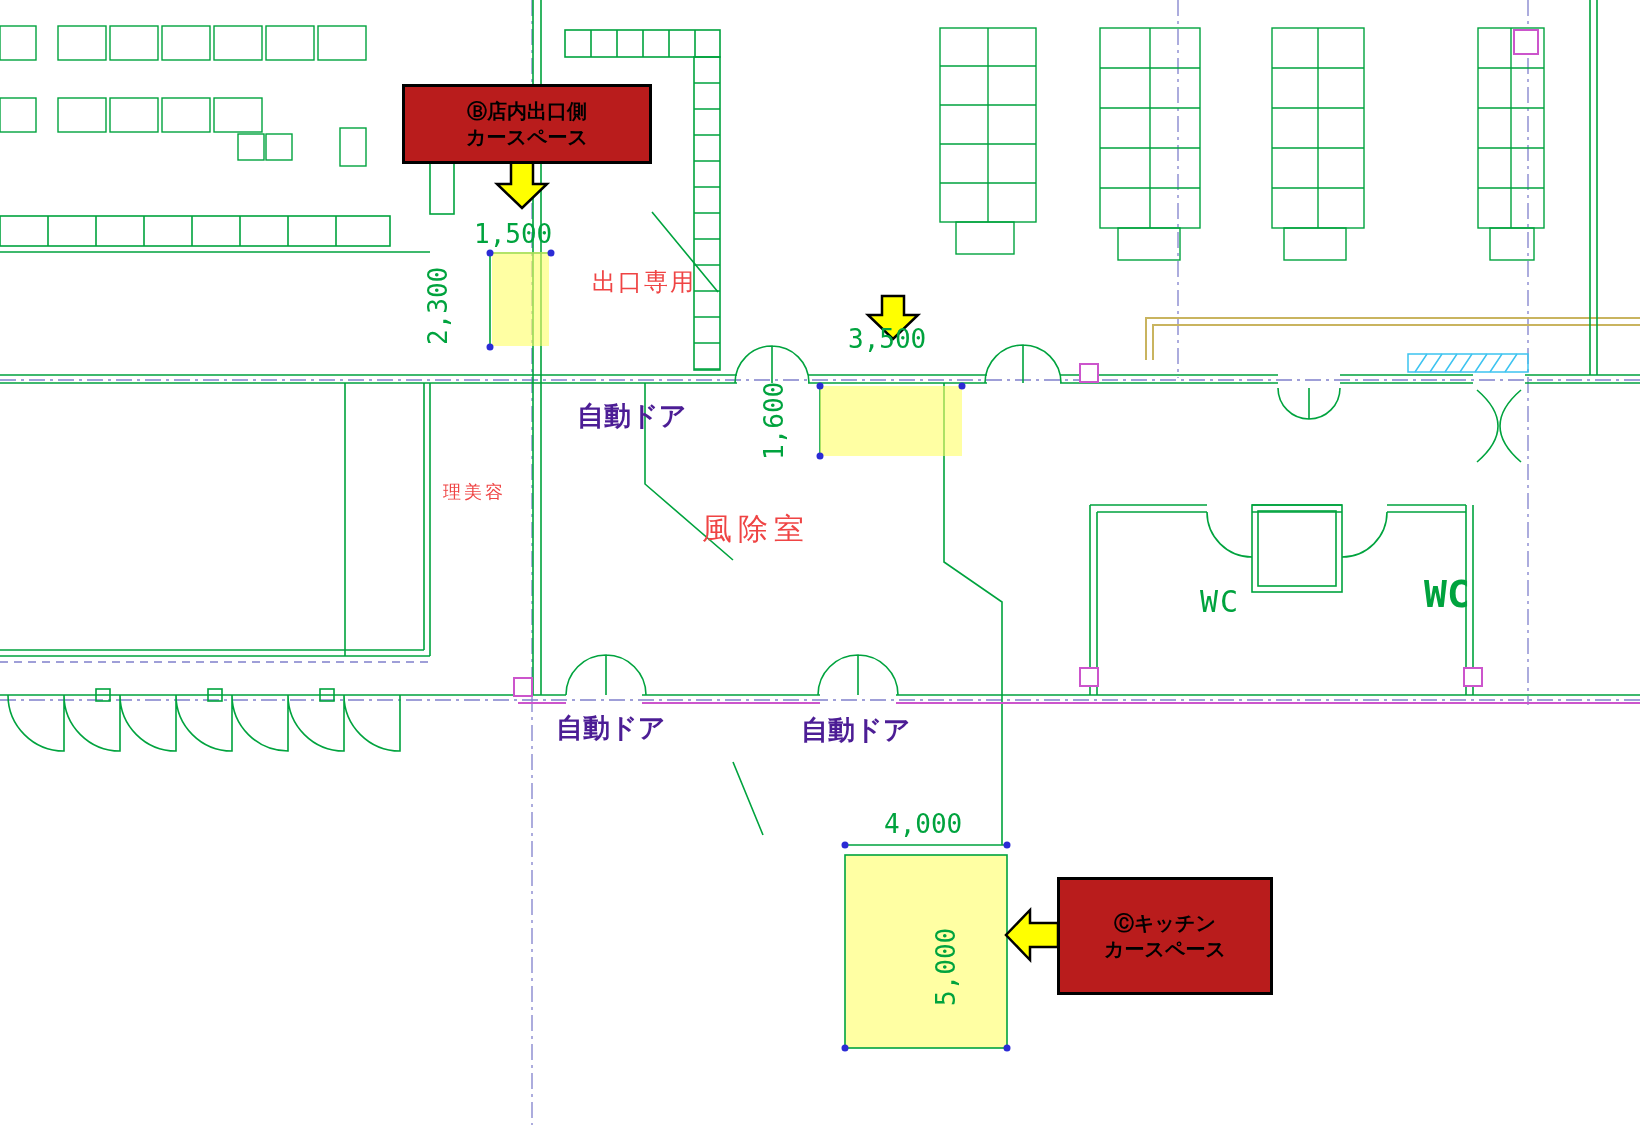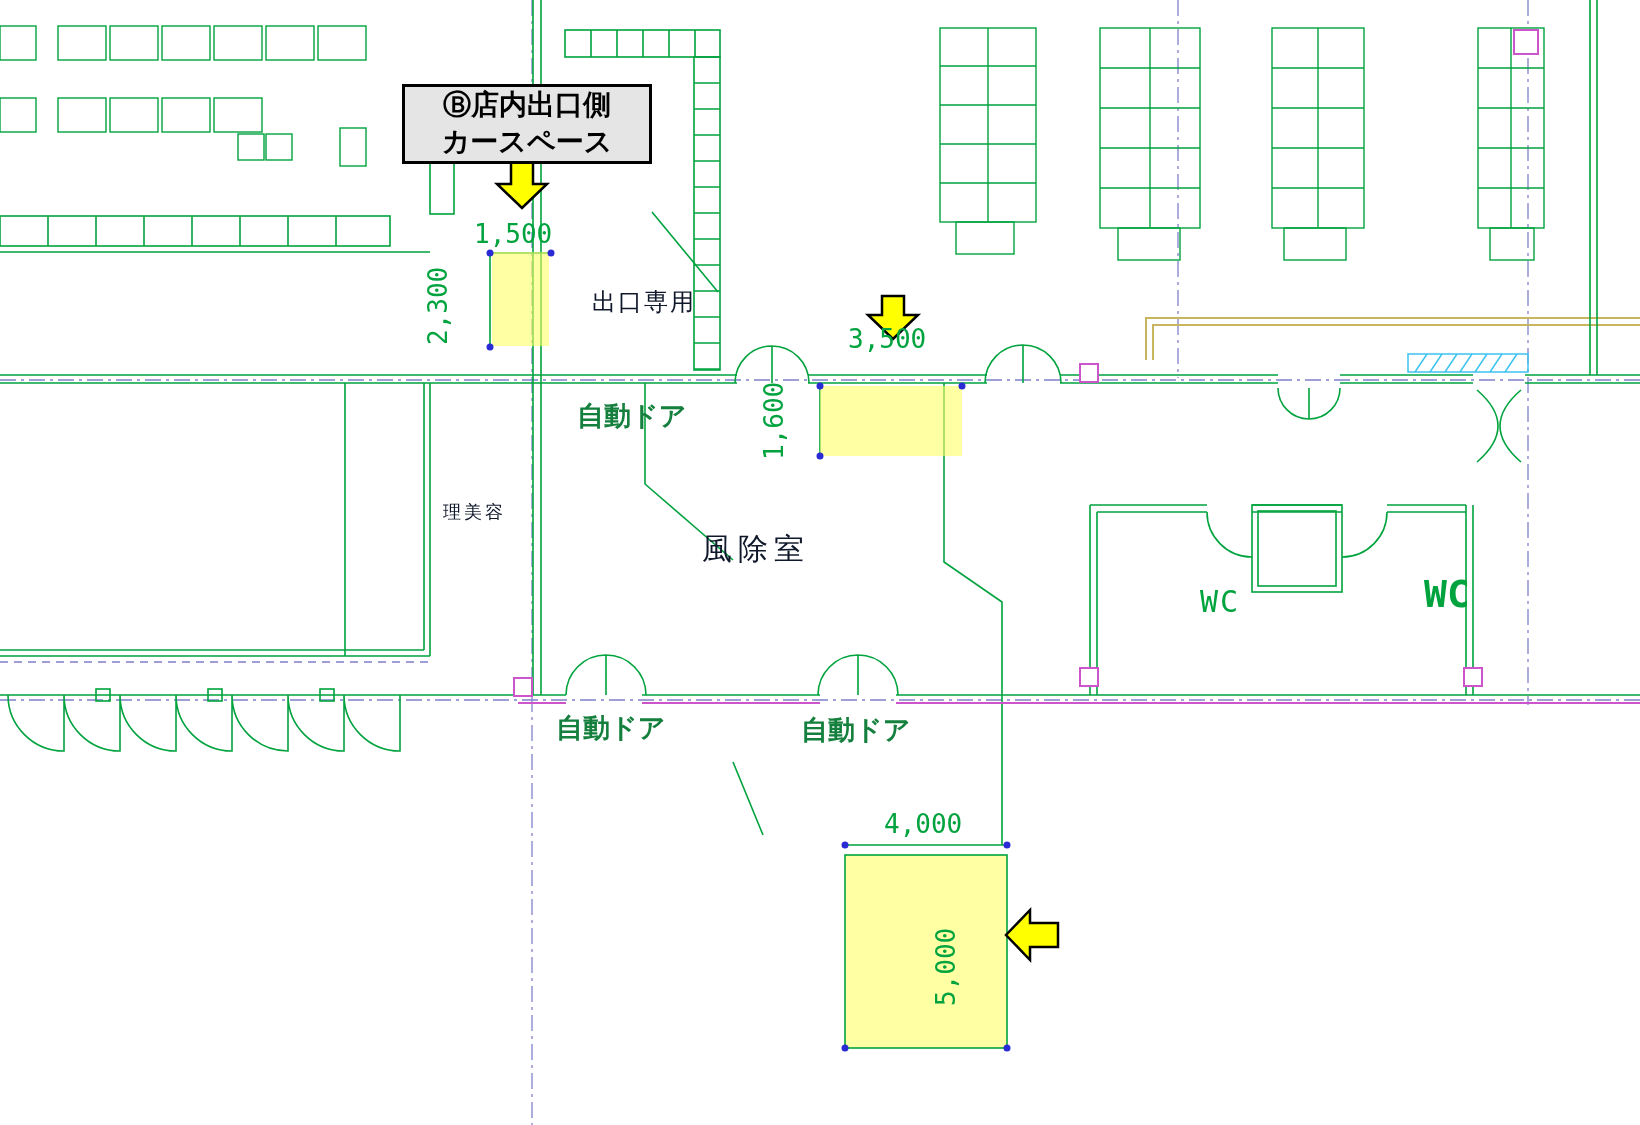--- a/index.html
+++ b/index.html
@@ -1,26 +1,26 @@
 <!DOCTYPE html>
 <html><head>
 <meta charset="utf-8">
 <style>
   html,body{margin:0;padding:0;background:#fff;}
   .canvas{position:relative;width:1640px;height:1125px;background:#ffffff;overflow:hidden;
           font-family:"Liberation Sans",sans-serif;}
   .canvas svg{position:absolute;left:0;top:0;z-index:1;}
   .t{position:absolute;white-space:nowrap;z-index:2;}
-  .g{color:#0f172a;margin-top:20px;}
+  .g{color:#ef4444;}
   .dim{font-family:"DejaVu Sans Mono",monospace;color:#00A33E;font-size:26px;line-height:28px;}
   .dim-v{transform:rotate(-90deg);transform-origin:0 100%;}
-  .cy{color:#15803d;font-weight:bold;font-size:27px;}
-  .callout{position:absolute;z-index:3;background:#e5e5e5;border:3px solid #000;
+  .cy{color:#4c1d95;font-weight:bold;font-size:27px;}
+  .callout{position:absolute;z-index:3;background:#b91c1c;border:3px solid #000;
            display:flex;flex-direction:column;align-items:center;justify-content:center;
-           font-weight:bold;font-size:28px;color:#000;line-height:1.32;text-align:center;}
+           font-weight:bold;font-size:20px;color:#000;line-height:1.32;text-align:center;}
   .callout span{display:block;}
 </style>
 </head>
 <body>
 
 <div class="canvas">
 
 <svg width="1640" height="1125" viewBox="0 0 1640 1125">
 
   <g stroke="#8080CC" stroke-width="1.3" fill="none">
@@ -179,14 +179,18 @@
 <div class="t dim" style="left:1424px;top:580px;font-size:38px;font-weight:bold;">WC</div>
 
 <div class="t cy" style="left:577px;top:398px;">自動ドア</div>
 <div class="t cy" style="left:556px;top:710px;">自動ドア</div>
 <div class="t cy" style="left:801px;top:712px;">自動ドア</div>
 
 <div class="callout" style="left:402px;top:84px;width:244px;height:74px;">
   <span>Ⓑ店内出口側</span>
   <span>カースペース</span>
 </div>
+<div class="callout" style="left:1057px;top:877px;width:210px;height:112px;">
+  <span>Ⓒキッチン</span>
+  <span>カースペース</span>
+</div>
 
 </div>
 
 </body></html>

